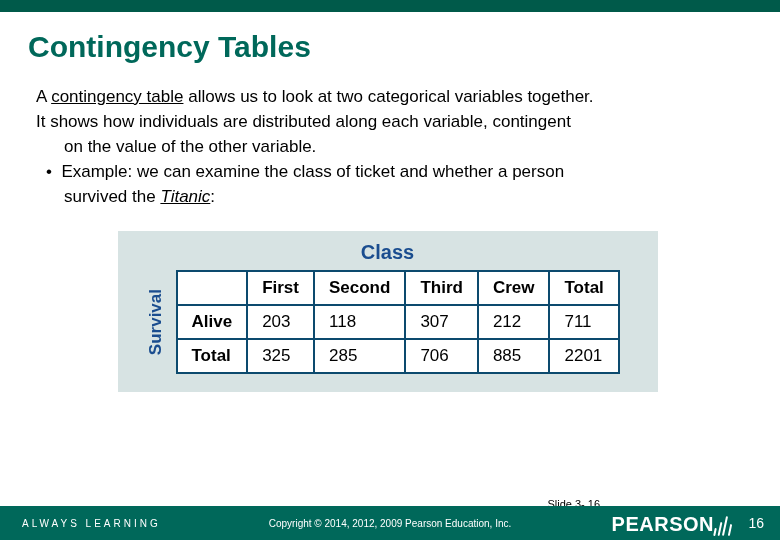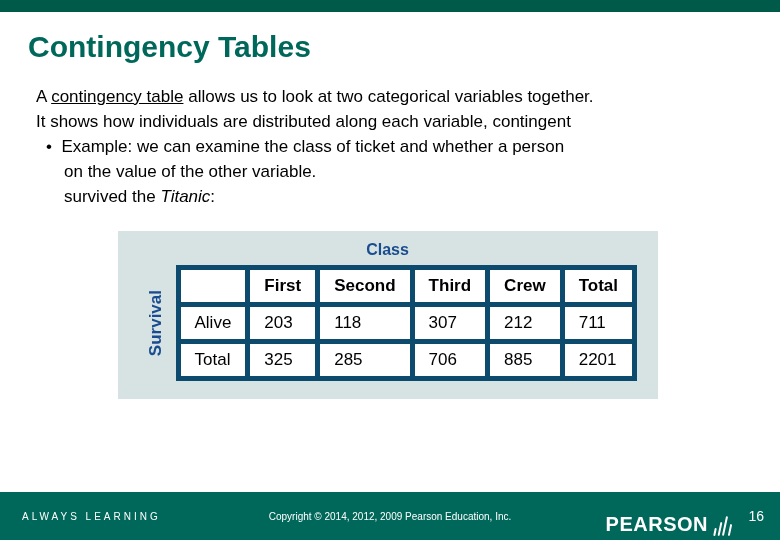--- a/index.html
+++ b/index.html
@@ -3,38 +3,38 @@
 <meta charset="utf-8">
 <style>
   * { margin: 0; padding: 0; box-sizing: border-box; }
   html, body { width: 780px; height: 540px; font-family: Arial, Helvetica, sans-serif; background: #fff; overflow: hidden; }
   .slide { position: relative; width: 780px; height: 540px; }
   .topbar { height: 12px; background: #005a4a; }
   .content { padding: 12px 33px 0 28px; }
   .title { color: #00685a; font-size: 30px; font-weight: bold; margin: 6px 0 22px 0; }
   .body { font-size: 17px; color: #000; line-height: 1.35; margin-left: 8px; }
   .body .underline { text-decoration: underline; }
-  .body .italic { font-style: italic; }
+  .body .italic { font-style: italic; text-decoration: underline; }
   .para { margin-bottom: 2px; }
   .indent { padding-left: 28px; text-indent: -0px; }
   .bullet { padding-left: 28px; text-indent: -18px; }
   .figure { margin: 22px auto 0 auto; width: 540px; background: #d7e3e3; padding: 10px 28px 18px 28px; position: relative; }
-  .class-label { text-align: center; color: #1a4d8f; font-weight: bold; font-size: 16px; margin-bottom: 6px; }
+  .class-label { text-align: center; color: #1a4d8f; font-weight: bold; font-size: 20px; margin-bottom: 6px; }
   .tbl-wrap { display: flex; align-items: center; }
   .survival-label { color: #1a4d8f; font-weight: bold; font-size: 17px; writing-mode: vertical-rl; transform: rotate(180deg); margin-right: 10px; }
   table.ct { border-collapse: collapse; background: #fff; font-size: 17px; }
-  table.ct td, table.ct th { border: 5px solid #0c4a6e; padding: 6px 14px; text-align: left; font-weight: normal; }
+  table.ct td, table.ct th { border: 2px solid #0c4a6e; padding: 6px 14px; text-align: left; font-weight: normal; }
   table.ct .hdr td { font-weight: bold; text-align: center; }
-  table.ct .rowlabel { font-weight: normal; }
+  table.ct .rowlabel { font-weight: bold; }
   table.ct .total { font-weight: normal; }
-  .footer { position: absolute; left: 0; bottom: 0; width: 780px; height: 48px; background: #00685a; color: #fff; display: flex; align-items: center; font-size: 11px; }
+  .footer { position: absolute; left: 0; bottom: 0; width: 780px; height: 34px; background: #00685a; color: #fff; display: flex; align-items: center; font-size: 11px; }
   .footer .always { padding-left: 22px; letter-spacing: 3px; font-size: 10px; }
   .footer .copyright { position: absolute; left: 50%; transform: translateX(-50%); font-size: 10px; text-align: center; }
   .footer .pagenum { position: absolute; right: 16px; color: #fff; font-size: 14px; }
-  .pearson { position: absolute; right: 48px; bottom: 4px; display: flex; align-items: center; gap: 6px; }
+  .pearson { position: absolute; right: 48px; bottom: 4px; display: flex; align-items: center; gap: 0; }
   .pearson-text { color: #fff; font-weight: bold; font-size: 20px; letter-spacing: 0.5px; }
   .pearson-bars { display: inline-block; position: relative; width: 18px; height: 22px; }
   .pearson-bars span { position: absolute; background: #fff; width: 2px; border-radius: 1px; bottom: 0; }
   .pearson-bars span:nth-child(1){ left:0; height:8px; transform: rotate(12deg); }
   .pearson-bars span:nth-child(2){ left:5px; height:14px; transform: rotate(12deg); }
   .pearson-bars span:nth-child(3){ left:10px; height:20px; transform: rotate(12deg); }
   .pearson-bars span:nth-child(4){ left:15px; height:12px; transform: rotate(12deg); }
 </style>
 </head>
 <body>
@@ -43,22 +43,22 @@
   <div class="topbar"></div>
 
   <div class="content">
     <h1 class="title">Contingency Tables</h1>
 
     <div class="body">
       <div class="para">
         <span>A </span><span class="underline">contingency table</span><span> allows us to look at two categorical variables together.</span>
       </div>
       <div class="para">It shows how individuals are distributed along each variable, contingent</div>
+      <div class="para indent">on the value of the other variable.</div>
       <div class="para bullet">•&nbsp;&nbsp;<span>Example: we can examine the class of ticket and whether a person</span></div>
-      <div class="para indent">on the value of the other variable.</div>
       <div class="para" style="padding-left:28px;">
         <span>survived the </span><span class="italic">Titanic</span><span>:</span>
       </div>
     </div>
 
     <div class="figure">
       <div class="class-label">Class</div>
       <div class="tbl-wrap">
         <div class="survival-label">Survival</div>
         <table class="ct">

